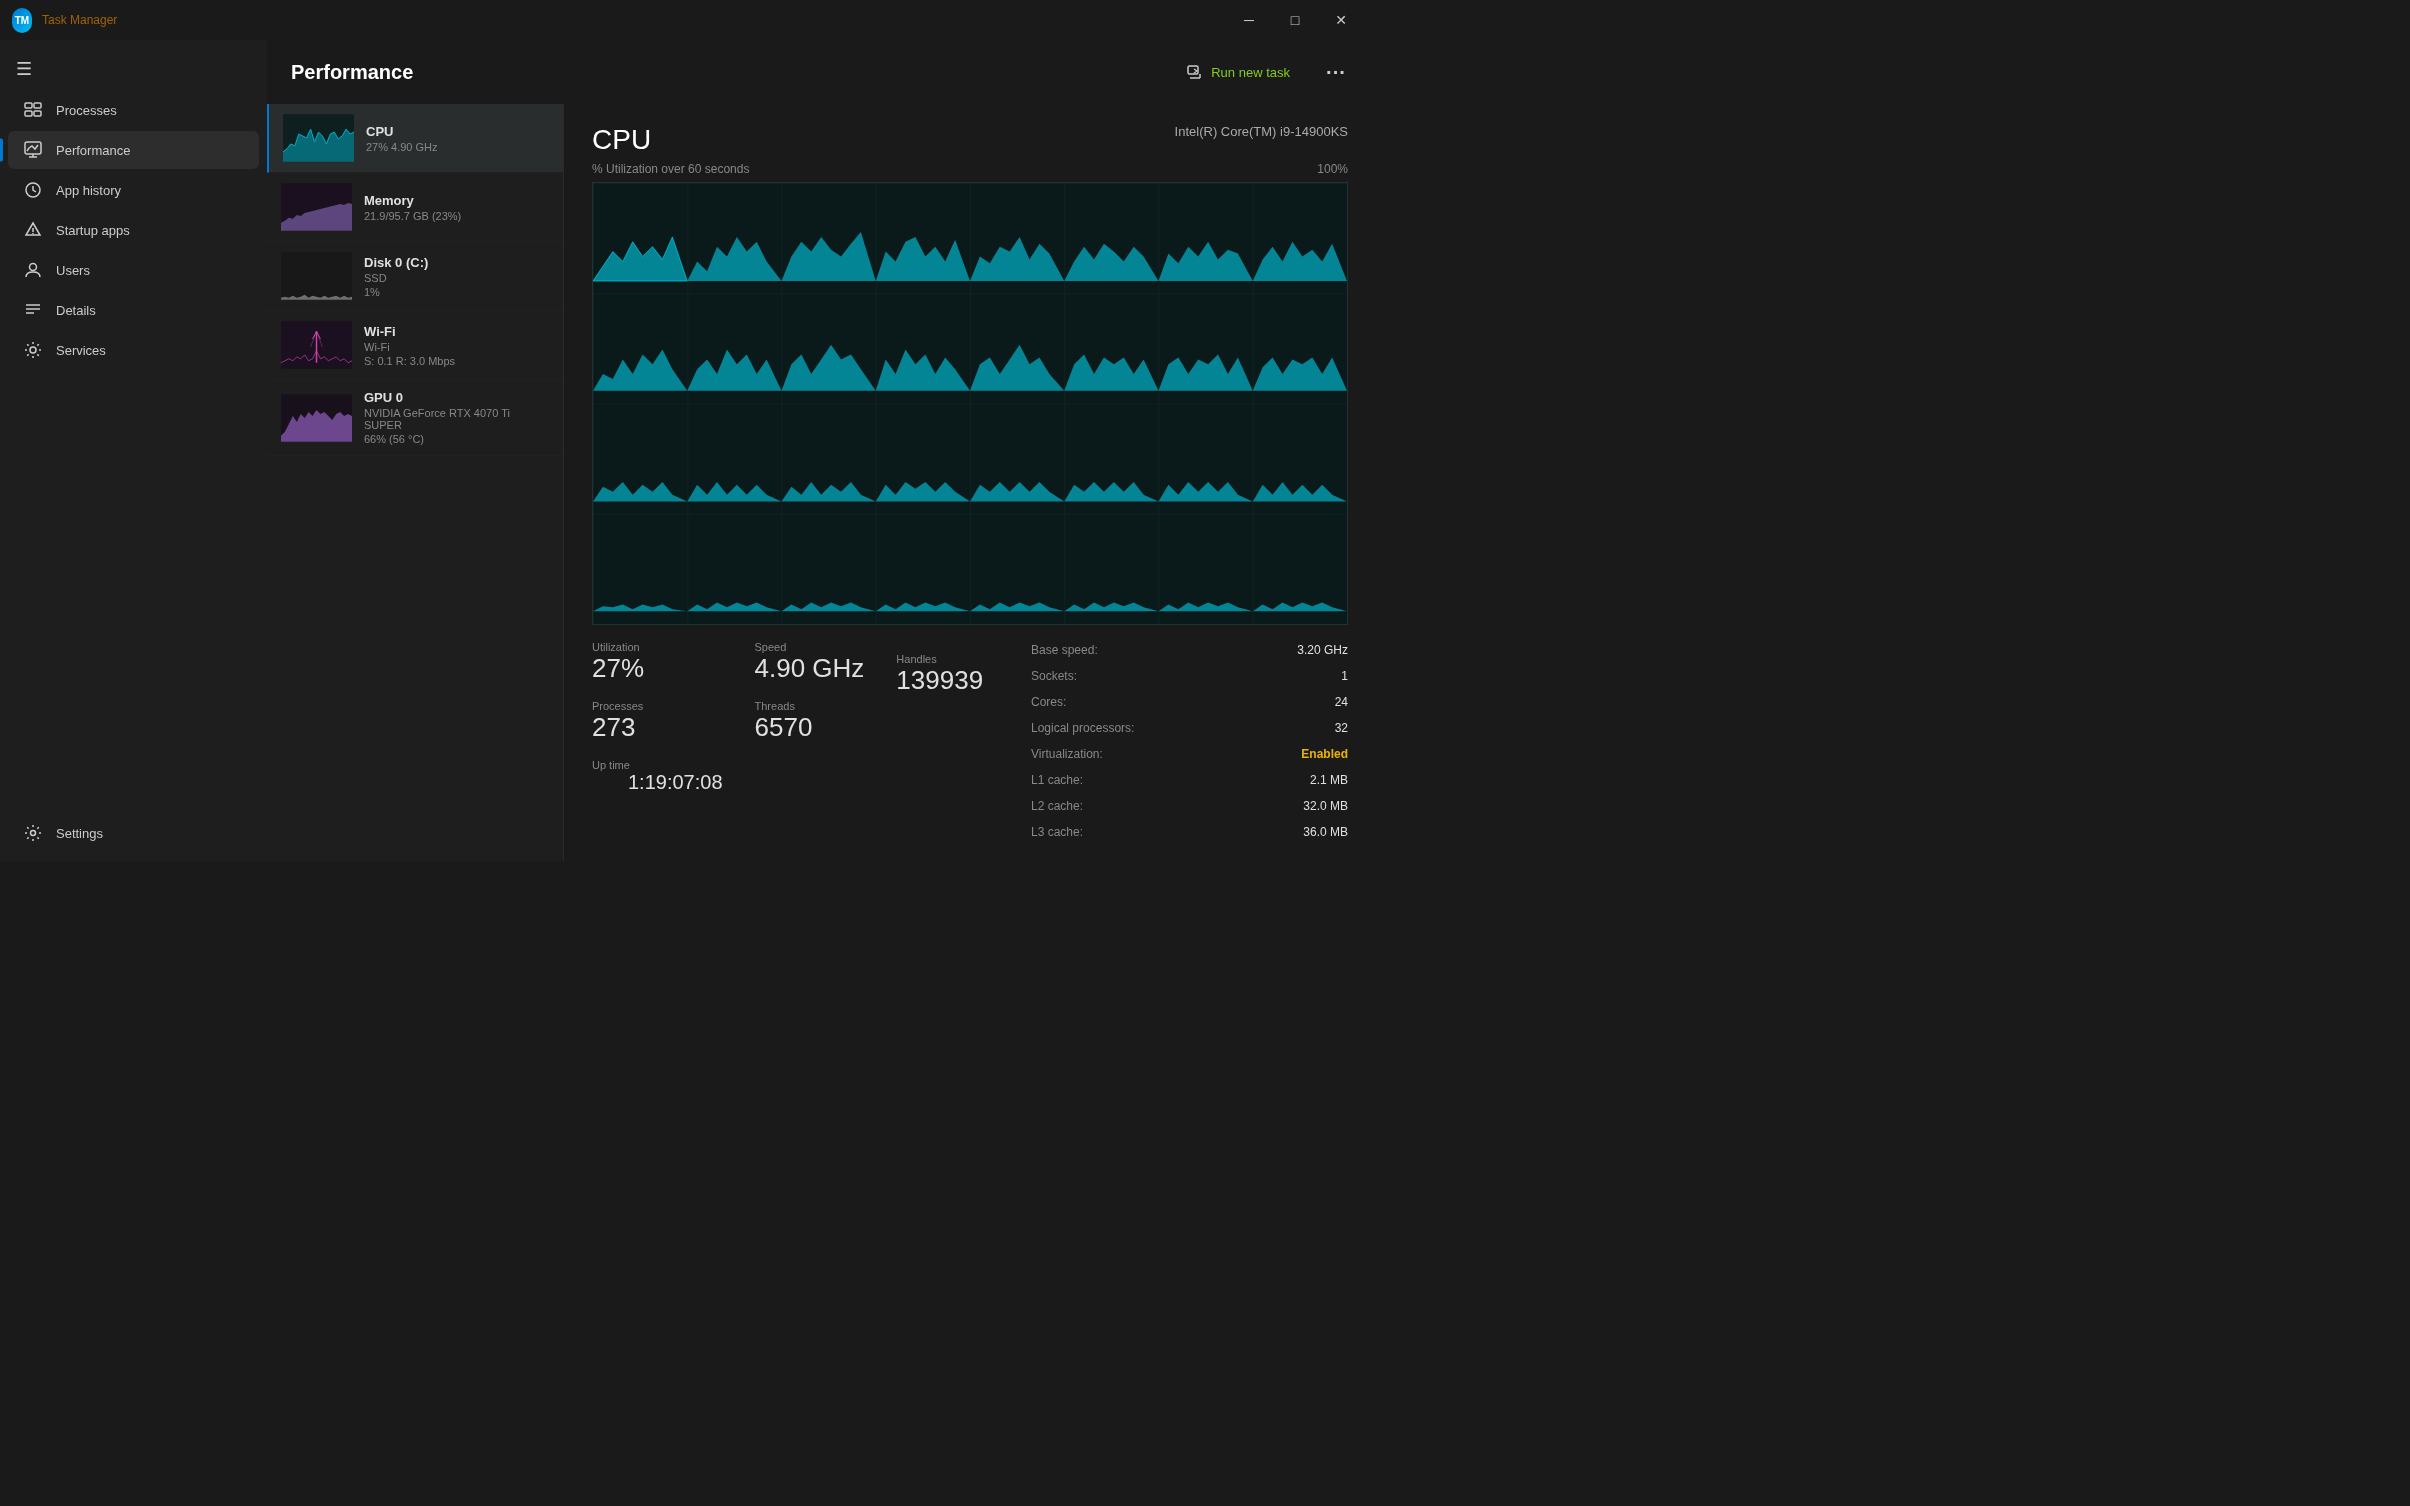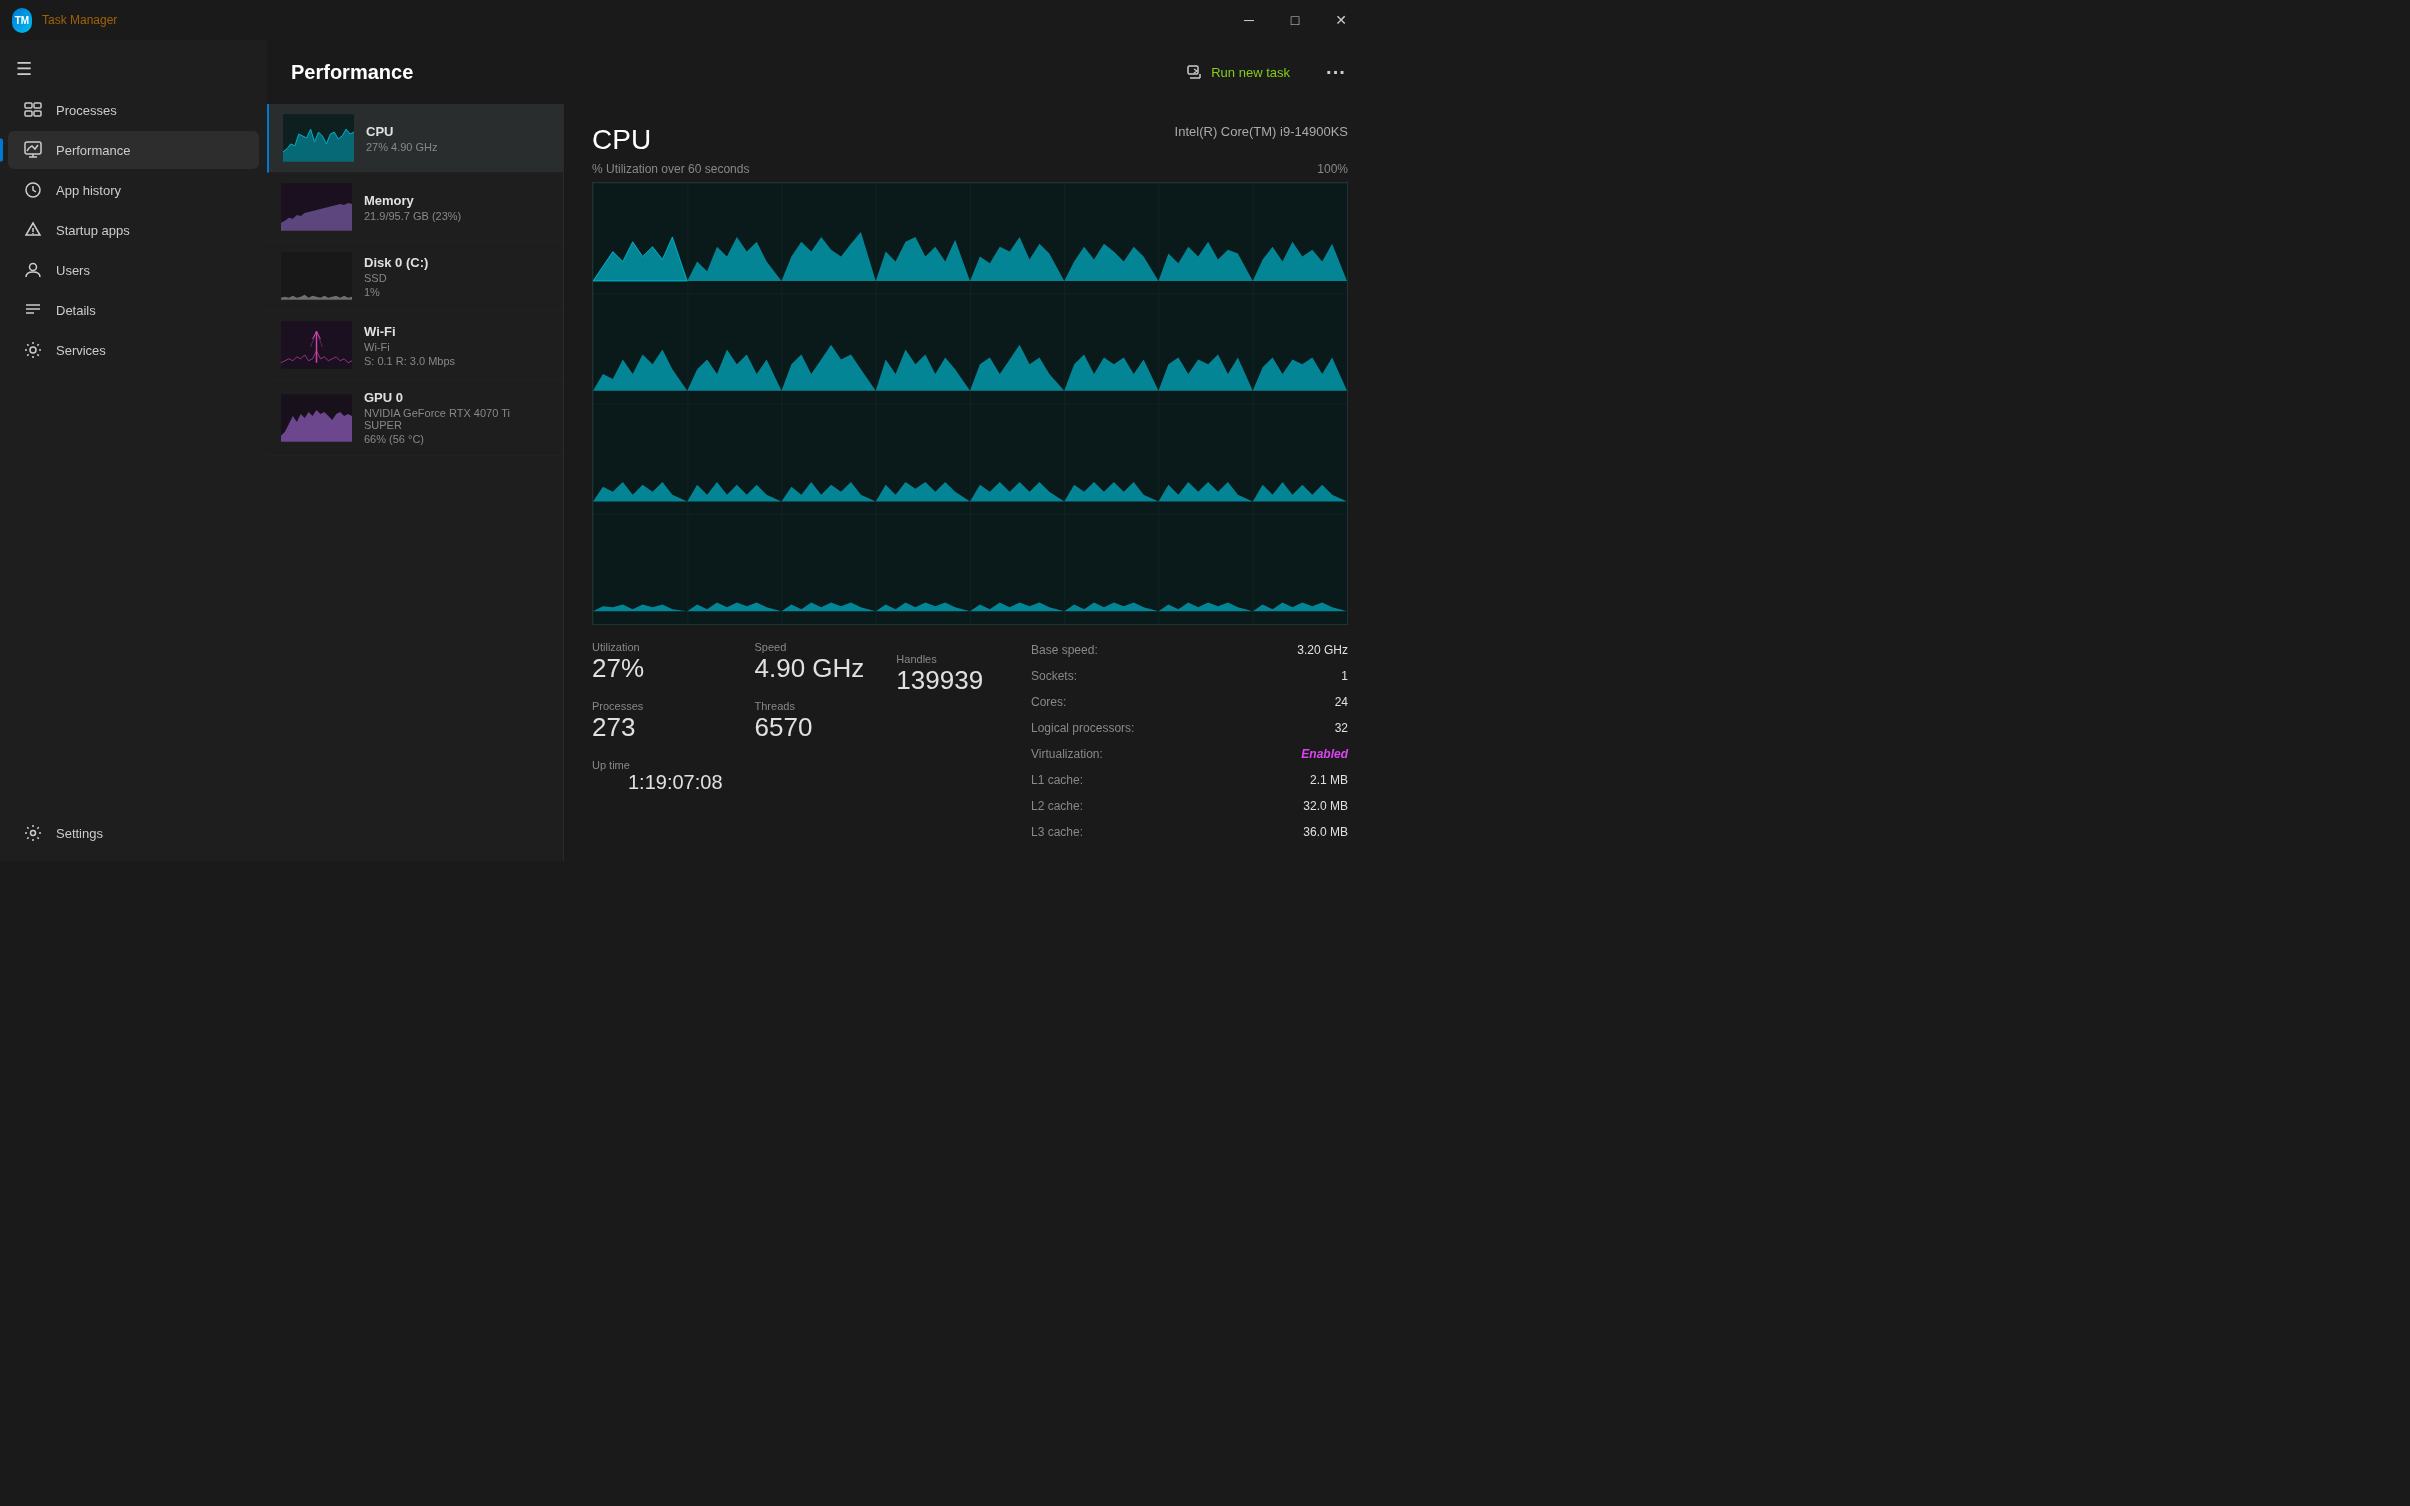--- a/index.html
+++ b/index.html
@@ -269,21 +269,21 @@
     .stat-value { font-size: 26px; font-weight: 300; color: #e0e0e0; }
 
     .stat-row {
       display: flex;
       justify-content: space-between;
       font-size: 12px;
       padding: 2px 0;
     }
     .stat-row-label { color: #888; }
     .stat-row-value { color: #e0e0e0; font-weight: 500; }
-    .stat-row-value.highlight { color: #d946ef; font-weight: 600; font-style: italic; }
+    .stat-row-value.highlight { color: #eab308; font-weight: 600; }
   </style>
 </head>
 <body>
 
 <div class="title-bar">
   <div class="title-bar-icon">TM</div>
   <span class="title-bar-title">Task Manager</span>
   <div class="title-bar-controls">
     <div class="title-bar-btn">─</div>
     <div class="title-bar-btn">□</div>

